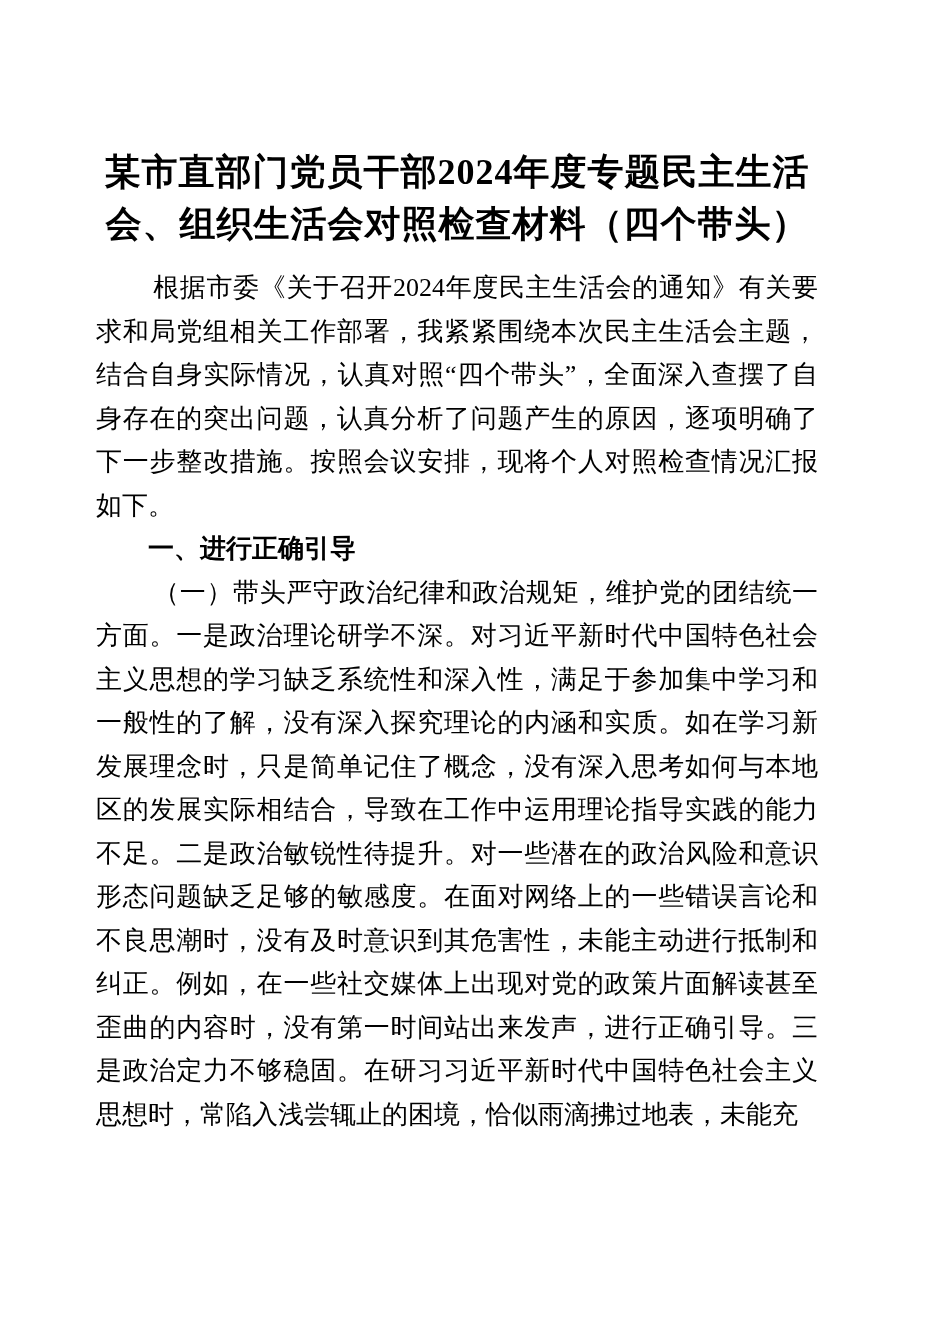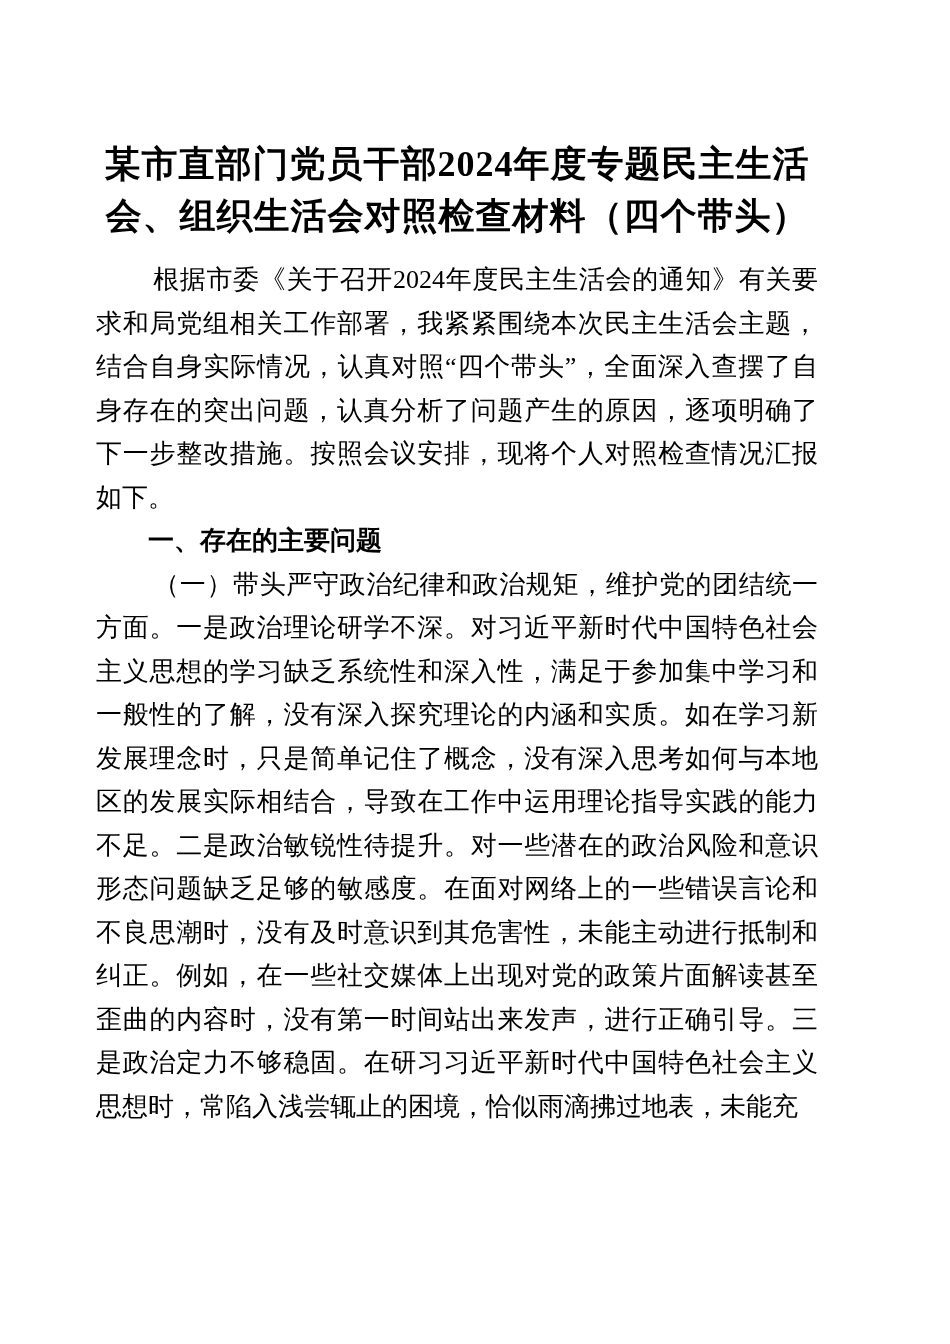--- a/index.html
+++ b/index.html
@@ -11,21 +11,21 @@
     position: relative;
     width: 950px;
     height: 1344px;
     background: #ffffff;
     overflow: hidden;
     color: #000000;
   }
   .content {
     position: absolute;
     left: 96px;
-    top: 0;
+    top: 8px;
     width: 722px;
   }
   .doc-title {
     margin: 138px 0 0 0;
     font-family: "Liberation Serif", serif;
     font-weight: bold;
     font-size: 36px;
     line-height: 52px;
     text-align: center;
     letter-spacing: 1px;
@@ -52,17 +52,17 @@
   }
 </style>
 </head>
 <body>
 
 <div class="page">
   <div class="content">
     <h1 class="doc-title">某市直部门党员干部2024年度专题民主生活会、组织生活会对照检查材料（四个带头）</h1>
     <div class="doc-body">
       <p class="para">根据市委《关于召开2024年度民主生活会的通知》有关要求和局党组相关工作部署，我紧紧围绕本次民主生活会主题，结合自身实际情况，认真对照“四个带头”，全面深入查摆了自身存在的突出问题，认真分析了问题产生的原因，逐项明确了下一步整改措施。按照会议安排，现将个人对照检查情况汇报如下。</p>
-      <h2 class="section-heading">一、存在的主要问题</h2>
+      <h2 class="section-heading">一、进行正确引导</h2>
       <p class="para">（一）带头严守政治纪律和政治规矩，维护党的团结统一方面。一是政治理论研学不深。对习近平新时代中国特色社会主义思想的学习缺乏系统性和深入性，满足于参加集中学习和一般性的了解，没有深入探究理论的内涵和实质。如在学习新发展理念时，只是简单记住了概念，没有深入思考如何与本地区的发展实际相结合，导致在工作中运用理论指导实践的能力不足。二是政治敏锐性待提升。对一些潜在的政治风险和意识形态问题缺乏足够的敏感度。在面对网络上的一些错误言论和不良思潮时，没有及时意识到其危害性，未能主动进行抵制和纠正。例如，在一些社交媒体上出现对党的政策片面解读甚至歪曲的内容时，没有第一时间站出来发声，进行正确引导。三是政治定力不够稳固。在研习习近平新时代中国特色社会主义思想时，常陷入浅尝辄止的困境，恰似雨滴拂过地表，未能充</p>
     </div>
   </div>
 </div>
 
 </body></html>

